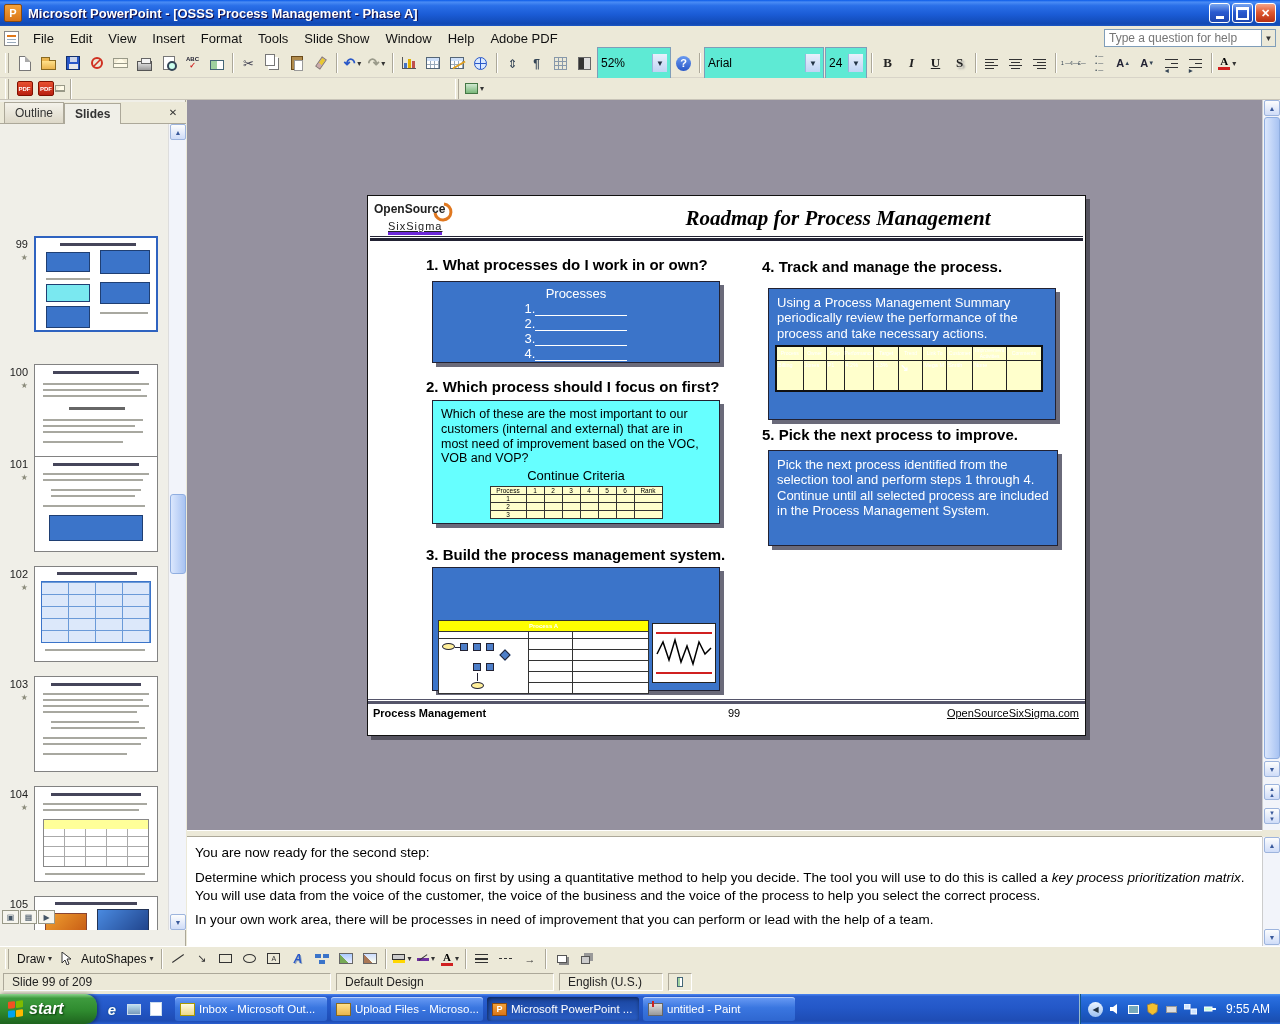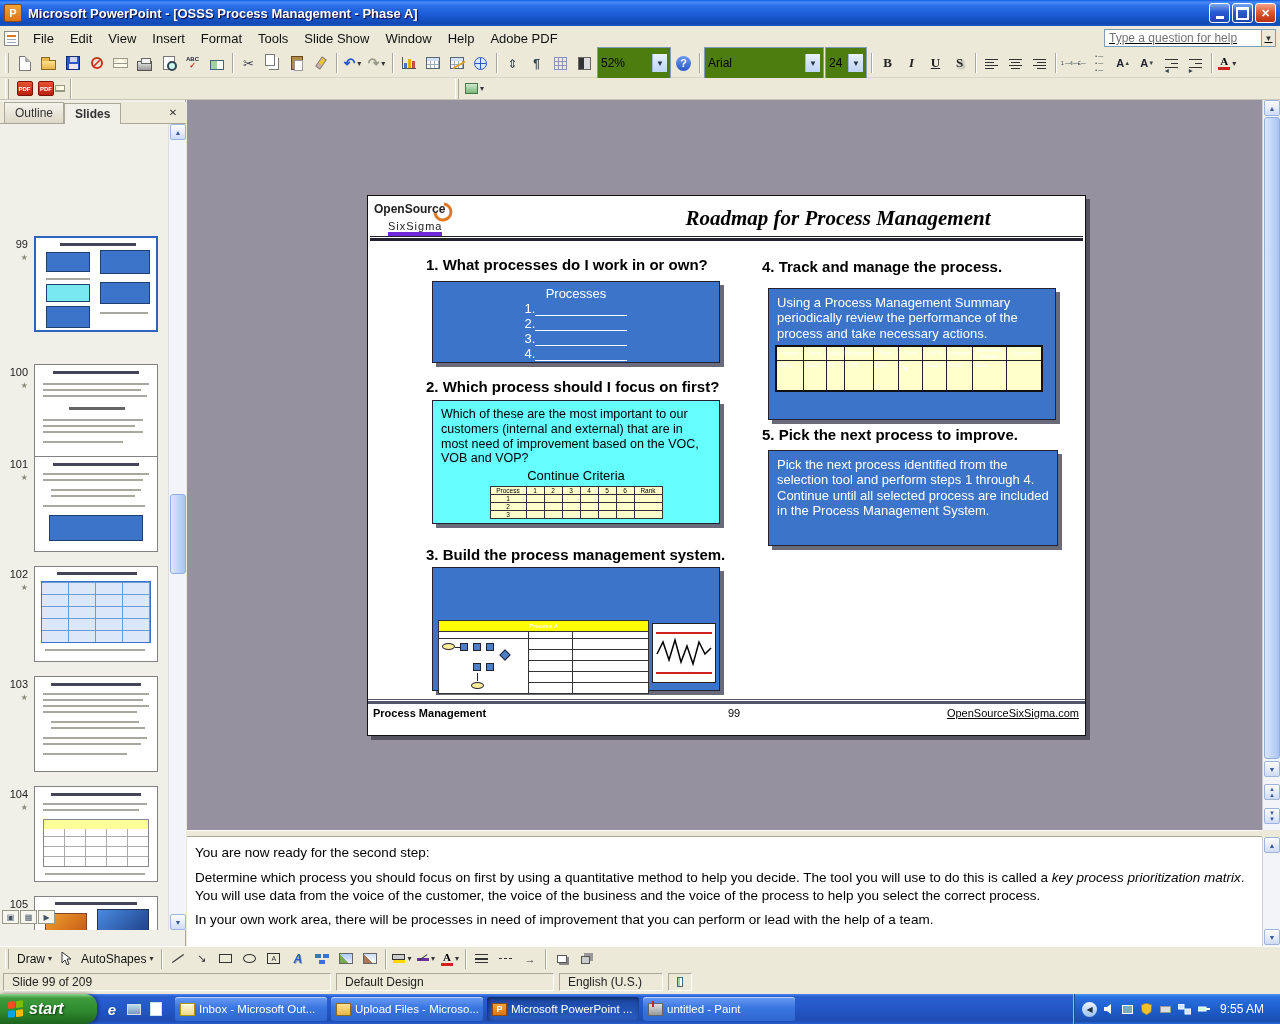--- a/index.html
+++ b/index.html
@@ -23,35 +23,35 @@
   .winbtn.closeb::before{content:"✕";}
 
   
   #menubar{position:absolute;left:0;top:26px;width:1280px;height:23px;background:#ece9d8;display:flex;align-items:center;
     border-bottom:1px solid #d8d4c8;padding:12px 4px;}
   .docicon{width:15px;height:15px;background:#fff;border:1px solid #888;position:relative;margin-right:6px;}
   .docicon::before{content:"";position:absolute;left:2px;top:3px;width:9px;height:2px;background:#e07818;}
   .docicon::after{content:"";position:absolute;left:2px;top:7px;width:9px;height:5px;
     background:repeating-linear-gradient(180deg,#9ab 0 1px,transparent 1px 3px);}
   .mi{padding:3px 8px;font-size:13px;color:#111;}
-  .qwrap{margin-left:auto;display:flex;align-items:flex-start;text-decoration:underline;}
+  .qwrap{margin-left:auto;display:flex;align-items:flex-start;}
   .qinput{width:158px;height:18px;border:1px solid #7f9db9;font-size:12px;padding:0 4px;font-family:"Liberation Sans",sans-serif;color:#444;}
   .qdd{width:14px;height:18px;border:1px solid #7f9db9;border-left:none;background:#ece9d8;font-size:8px;display:flex;align-items:center;justify-content:center;color:#333;}
   .qdd::before{content:"▼";}
 
   
   #stdbar{position:absolute;left:0;top:49px;width:1280px;height:29px;background:#ece9d8;display:flex;align-items:center;
     border-bottom:1px solid #d8d4c8;padding:0 2px;gap:1px;}
   #bar2{position:absolute;left:0;top:78px;width:1280px;height:22px;background:#ece9d8;display:flex;align-items:center;
     border-bottom:1px solid #c8c4b8;padding:0 2px;gap:1px;}
   .grip{width:4px;height:20px;margin:0 3px;border-left:1px solid #fff;border-right:1px solid #aca899;}
   .vsep{width:1px;height:20px;background:#aca899;box-shadow:1px 0 0 #fff;margin:0 3px;}
   .tb{min-width:23px;height:23px;display:flex;align-items:center;justify-content:center;gap:1px;border:1px solid transparent;}
   .dd::after{content:"▾";font-size:8px;color:#333;margin-left:1px;}
-  .combo{height:32px;background:#4d7c0f;border:1px solid #7f9db9;display:flex;align-items:center;font-size:12px;padding:0 3px;gap:4px;}
+  .combo{height:32px;background:#5eead4;border:1px solid #7f9db9;display:flex;align-items:center;font-size:12px;padding:0 3px;gap:4px;}
   .combo .cdd{margin-left:auto;width:15px;height:18px;background:linear-gradient(180deg,#e8f0fc,#c0d4f4);border-left:1px solid #9db4dd;
     display:flex;align-items:center;justify-content:center;font-size:8px;color:#234;}
   .combo .cdd::before{content:"▼";}
 
   
   .ic-page{width:12px;height:15px;background:#fff;border:1px solid #777;position:relative;}
   .ic-page::after{content:"";position:absolute;right:-1px;top:-1px;border:3px solid;border-color:#ece9d8 #ece9d8 #aaa #aaa;}
   .ic-folder{width:15px;height:10px;background:linear-gradient(#ffe18a,#eab54e);border:1px solid #8a6a20;position:relative;margin-top:4px;}
   .ic-folder::before{content:"";position:absolute;left:-1px;top:-4px;width:7px;height:3px;background:#eab54e;border:1px solid #8a6a20;border-bottom:none;}
   .ic-save{width:14px;height:14px;background:#2a58c8;border:1px solid #12306e;position:relative;}
@@ -152,21 +152,21 @@
     color:#3a5a9c;font-size:7px;display:flex;align-items:center;justify-content:center;}
   .sthumb{position:absolute;left:1px;width:16px;background:linear-gradient(90deg,#dbe7fd,#a8c3f2);border:1px solid #90aee0;border-radius:3px;}
   .viewbtns{position:absolute;left:2px;top:810px;display:flex;gap:1px;}
   .vb{width:17px;height:14px;border:1px solid #998;background:#f6f5ee;font-size:8px;color:#456;display:flex;align-items:center;justify-content:center;}
 
   
   #slidearea{position:absolute;left:187px;top:0;width:1075px;height:730px;background:#95919f;}
   #slide{position:absolute;left:180px;top:95px;width:719px;height:541px;background:#fff;border:1px solid #111;
     box-shadow:4px 4px 0 rgba(50,50,62,.65);}
   .lg1{font-size:12px;font-weight:bold;color:#222;}
-  .lg2{font-size:11px;color:#222;letter-spacing:1px;margin-left:14px;border-bottom:5px solid #6d28d9;display:inline-block;}
+  .lg2{font-size:11px;color:#222;letter-spacing:1px;margin-left:14px;border-bottom:3px solid #6d28d9;display:inline-block;text-decoration:underline;}
   .stitle{position:absolute;left:230px;top:10px;width:480px;text-align:center;font-family:"Liberation Serif",serif;
     font-size:21px;font-weight:bold;font-style:italic;color:#000;}
   .shead{position:absolute;font-size:15px;font-weight:bold;color:#000;}
   .bluebox{position:absolute;background:#3b74c9;border:1px solid #223;box-shadow:4px 4px 0 #6a6a7a;color:#fff;font-size:13px;}
   .cyanbox{position:absolute;background:#66ffff;border:1px solid #223;box-shadow:4px 4px 0 #6a6a7a;color:#000;font-size:12.5px;}
   .bb-title{text-align:center;padding-top:4px;font-size:13px;}
   .pline{display:flex;justify-content:center;margin-top:1px;line-height:14px;}
   .ul{display:inline-block;width:92px;border-bottom:1px solid #fff;}
   .boxtext{padding:6px 8px 0 8px;line-height:1.18;}
   .caption{text-align:center;font-size:13px;margin-top:2px;}
@@ -244,21 +244,21 @@
     background:linear-gradient(180deg,#6a9cf5,#3a76e0 45%,#2f67d0);box-shadow:inset 0 1px 0 rgba(255,255,255,.55);
     color:#fff;font-size:11.5px;white-space:nowrap;overflow:hidden;}
   .taskbtn.active{background:linear-gradient(180deg,#1a46a0,#2a5dc4);box-shadow:inset 1px 1px 4px rgba(0,0,0,.55);}
   .tic{width:15px;height:13px;flex:0 0 auto;}
   .tic.mail{background:linear-gradient(#fffbe0,#ecd98a);border:1px solid #a90;}
   .tic.fold{background:linear-gradient(#ffe18a,#eab54e);border:1px solid #8a6a20;}
   .tic.ppt{background:linear-gradient(#f4a23a,#d97518);border:1px solid #8a4a10;color:#fff;font-size:9px;font-weight:bold;display:flex;align-items:center;justify-content:center;}
   .tic.ppt::before{content:"P";}
   .tic.paint{background:linear-gradient(#ddd,#999);border:1px solid #666;position:relative;}
   .tic.paint::before{content:"";position:absolute;left:3px;top:-3px;width:2px;height:6px;background:#c22;}
-  #tray{margin-left:auto;height:30px;display:flex;align-items:center;gap:5px;padding:0 16px 0 8px;
+  #tray{margin-left:auto;height:30px;display:flex;align-items:center;gap:5px;padding:0 10px 0 8px;
     background:linear-gradient(180deg,#4c95f5 0%,#2a6fe0 10%,#1d5ecc 50%,#1a4eb0 92%,#2a6fe0 100%);
     border-left:1px solid #9bc;box-shadow:inset 1px 0 0 #158;justify-content:center;}
   .trayic{width:14px;height:14px;display:flex;align-items:center;justify-content:center;font-size:10px;color:#fff;}
   .chev{width:15px;height:15px;border-radius:50%;background:linear-gradient(#eef6ff,#9cc0f0);color:#234;font-size:8px;display:flex;align-items:center;justify-content:center;}
   .chev::before{content:"◀";}
   .clock{color:#fff;font-size:12px;padding-left:4px;}
 </style>
 </head>
 <body>
 

